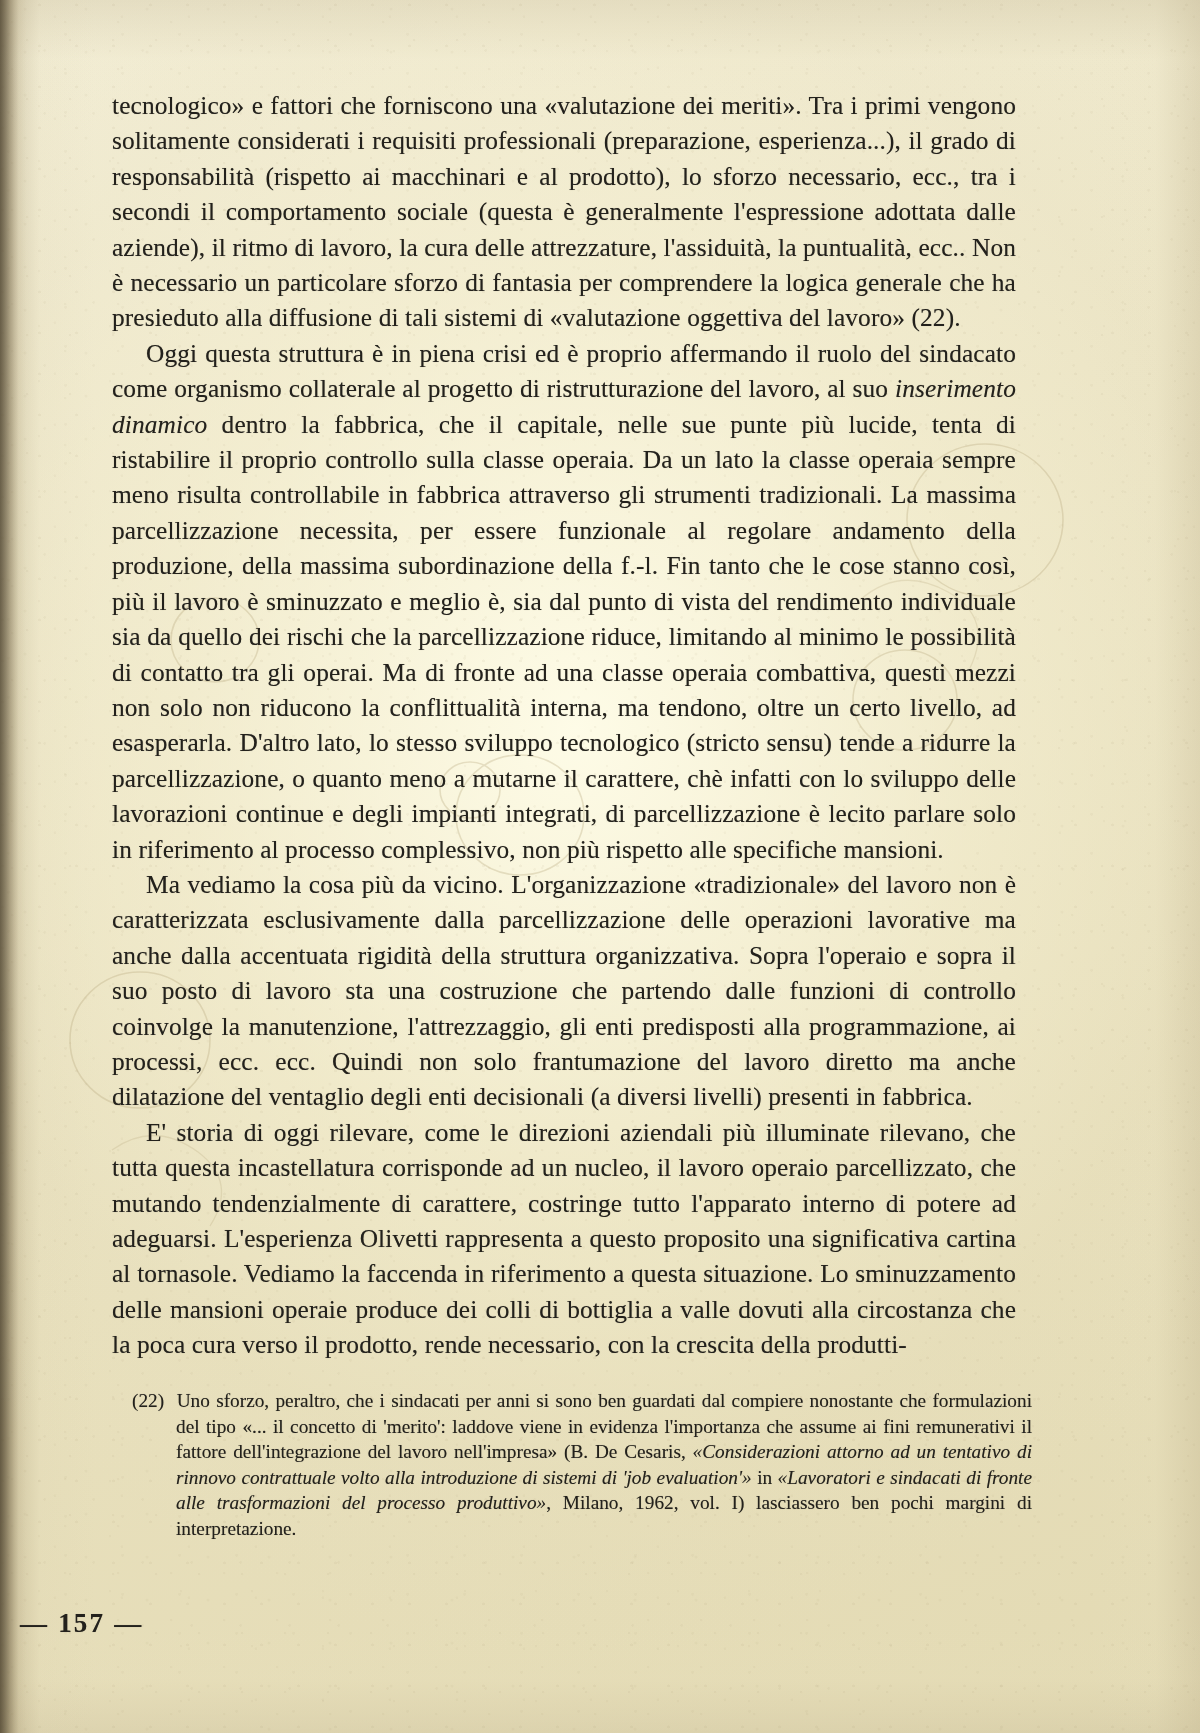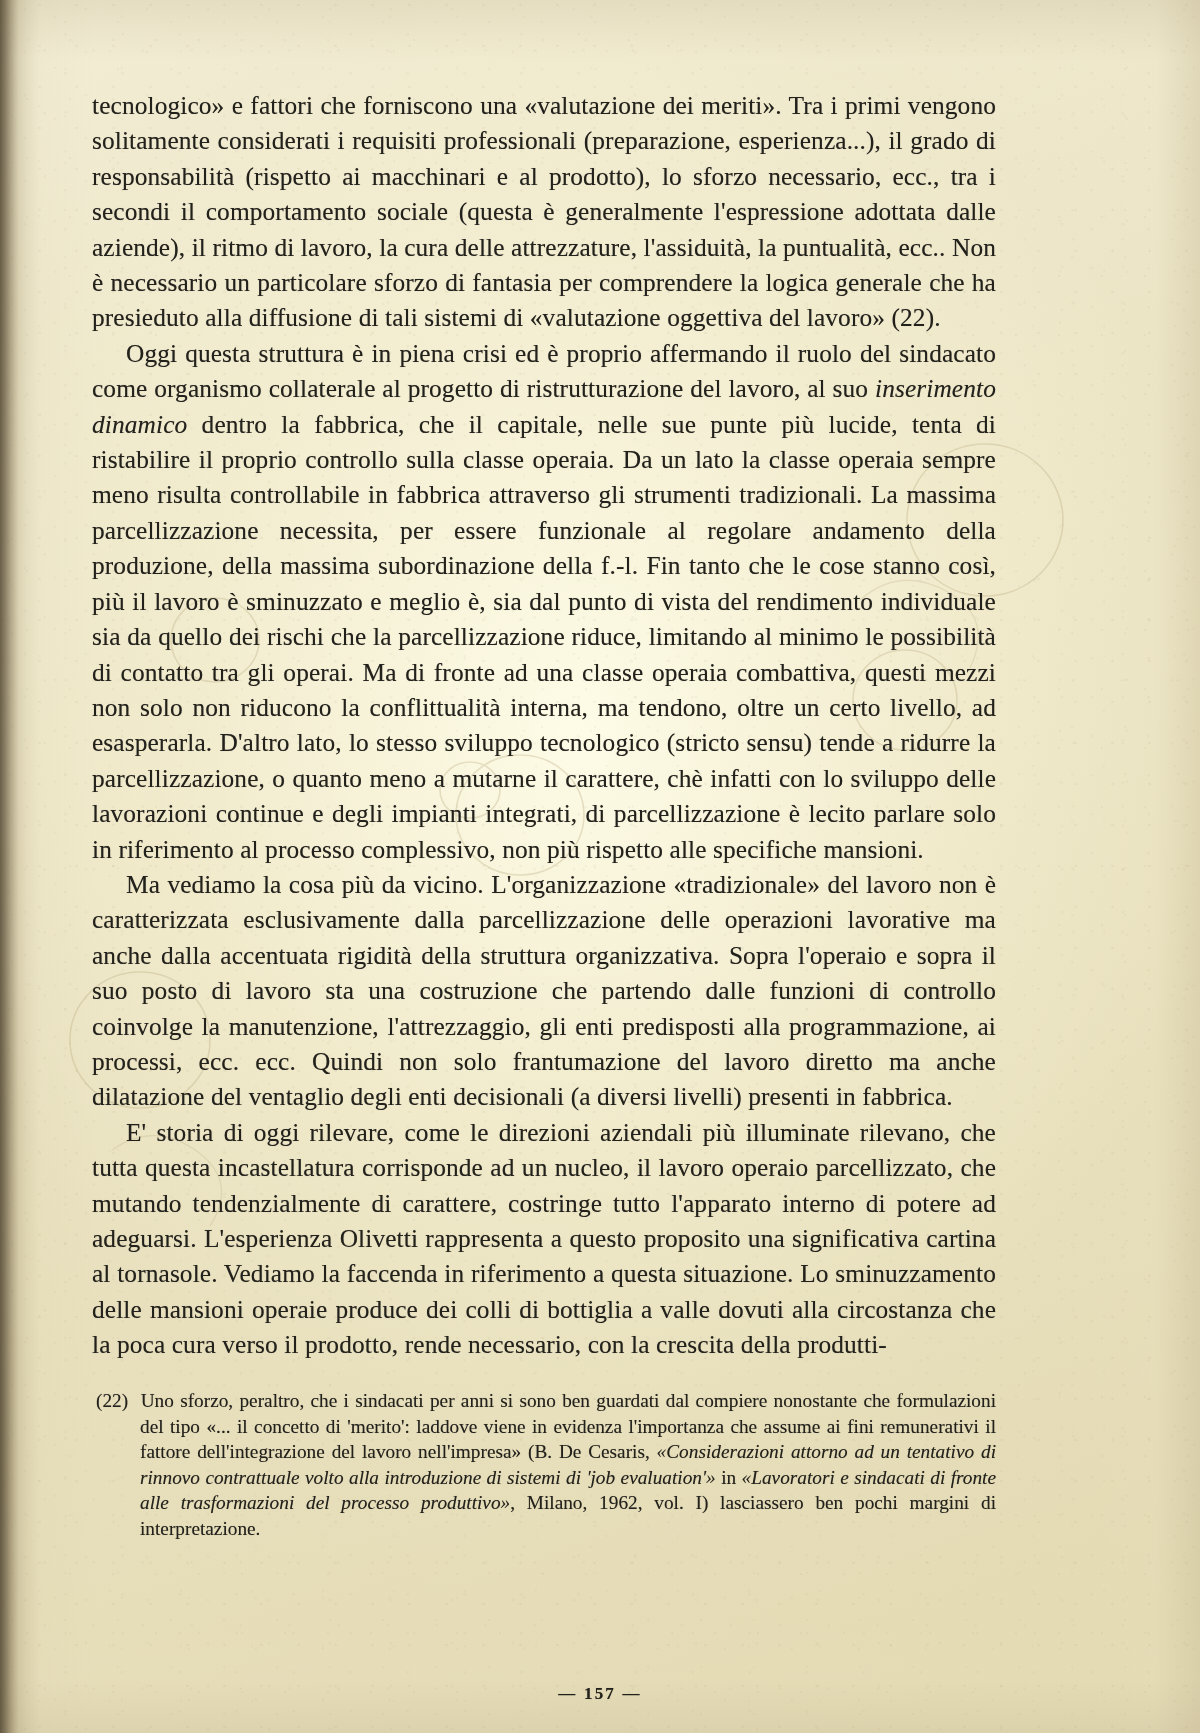--- a/index.html
+++ b/index.html
@@ -82,21 +82,21 @@
   }
   .body-text + .body-text {
     text-indent: 34px;
   }
 
   .it { font-style: italic; }
   .bd { font-weight: normal; }
 
   #footnote {
     position: absolute;
-    left: 96px;
+    left: 112px;
     top: 1388px;
     width: 900px;
   }
   .fn-line {
     font-size: 19.3px;
     line-height: 25.6px;
     color: #23211c;
     text-align: justify;
     text-justify: inter-word;
     margin: 0;
@@ -105,31 +105,31 @@
     display: block;
     padding-left: 44px;
     text-indent: -44px;
   }
   .fn-marker { }
 
   #page-number {
     position: absolute;
     left: 0;
     right: 0;
-    top: 1684px;
-    text-align: center;
-    font-size: 17px;
+    top: 1608px;
+    font-size: 27px;
     letter-spacing: 2.2px;
     color: #23211c;
     font-weight: bold;
   }
 
   
   #content, #footnote, #page-number {
     text-shadow: 0 0 0.7px rgba(35,33,28,0.38);
+    margin-left: 20px;
   }
 </style>
 </head>
 <body>
 
 <div id="page">
 
   <div id="grain"></div>
 
   <svg id="watermark" viewBox="0 0 1200 1733" preserveAspectRatio="none">

